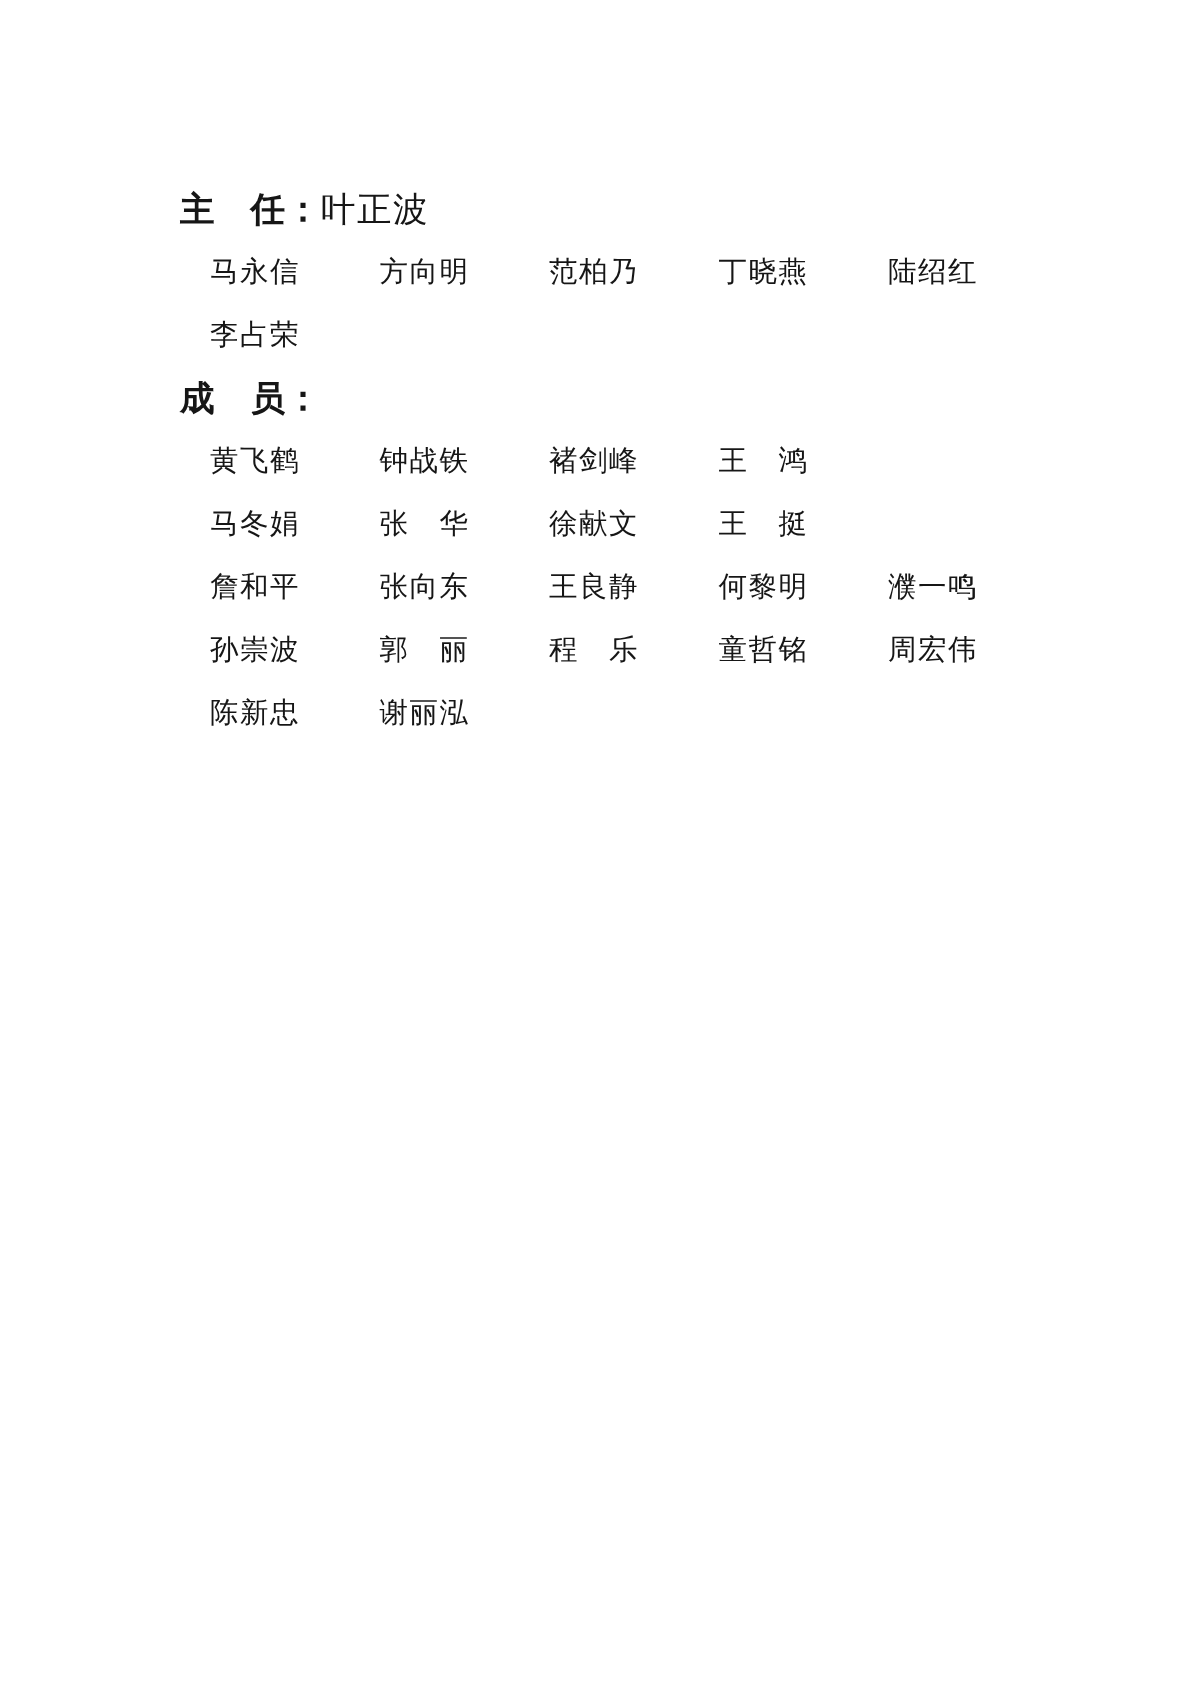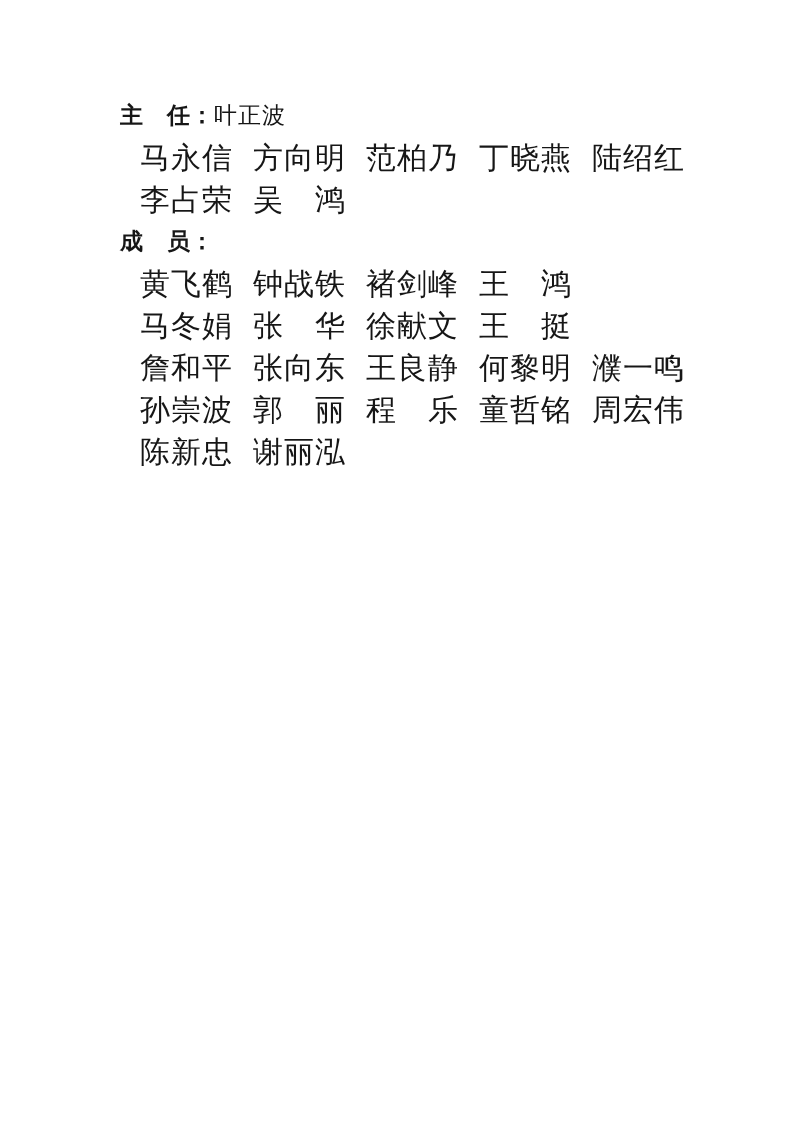--- a/index.html
+++ b/index.html
@@ -10,21 +10,21 @@
   .page {
     position: relative;
     width: 793px;
     height: 1122px;
     background: #ffffff;
     overflow: hidden;
     font-family: "Liberation Serif", "DejaVu Serif", serif;
     color: #161616;
   }
   .content {
-    padding-top: 95px;
+    padding-top: 119px;
     padding-left: 120px;
     padding-right: 60px;
   }
   .line {
     height: 42px;
     line-height: 42px;
     font-size: 23px;
     white-space: nowrap;
   }
   .heading {
@@ -34,21 +34,21 @@
   .director-name {
     font-weight: normal;
     letter-spacing: 1px;
   }
   .name-row {
     height: 42px;
     line-height: 42px;
     margin-left: 20px;
     display: grid;
     grid-template-columns: repeat(5, 113px);
-    font-size: 30px;
+    font-size: 19px;
   }
   .cell {
     letter-spacing: 1px;
     white-space: pre;
     text-align: left;
   }
 </style>
 </head>
 <body>
 
@@ -63,21 +63,20 @@
     <div class="name-row">
       <span class="cell">马永信</span>
       <span class="cell">方向明</span>
       <span class="cell">范柏乃</span>
       <span class="cell">丁晓燕</span>
       <span class="cell">陆绍红</span>
     </div>
 
     <div class="name-row">
       <span class="cell">李占荣</span>
-      <span class="cell">吴　鸿</span>
     </div>
 
     <div class="line heading">成　员：</div>
 
     <div class="name-row">
       <span class="cell">黄飞鹤</span>
       <span class="cell">钟战铁</span>
       <span class="cell">褚剑峰</span>
       <span class="cell">王　鸿</span>
     </div>

